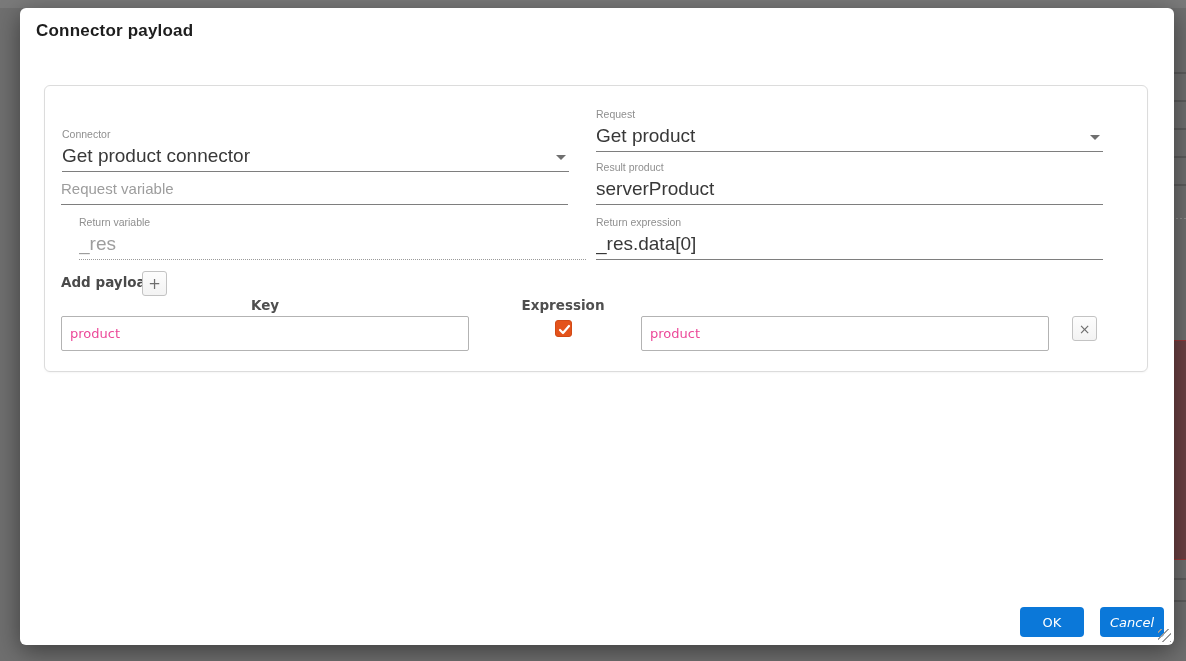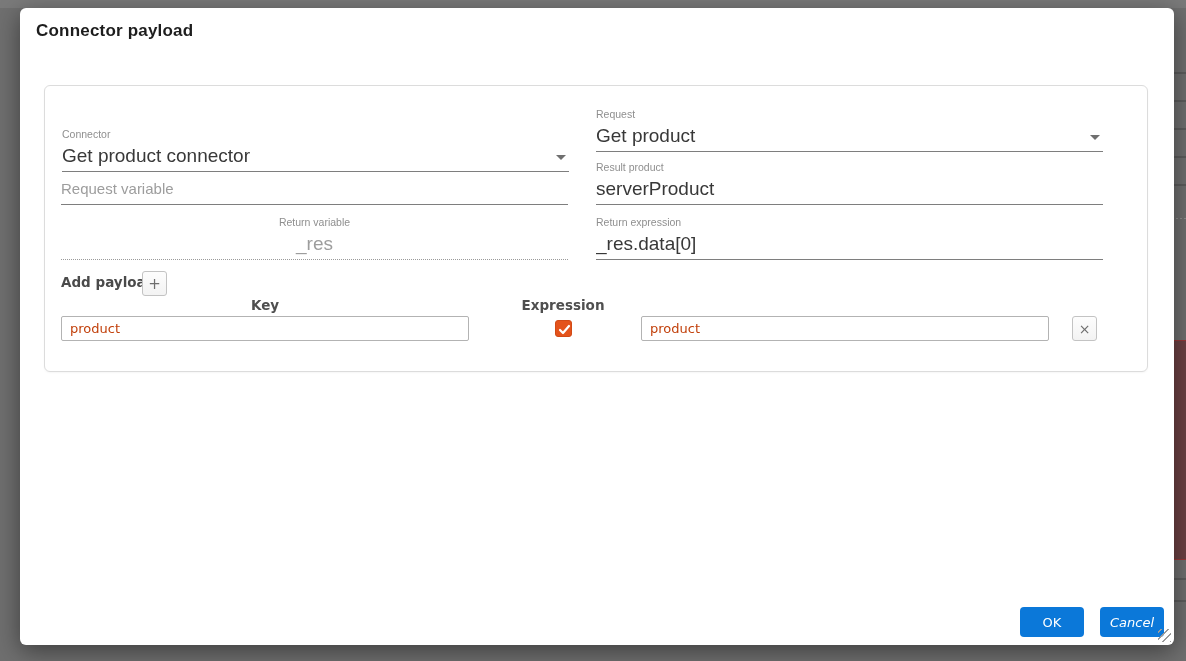--- a/index.html
+++ b/index.html
@@ -55,21 +55,21 @@
     width:100%; border:none; outline:none; background:transparent;
     margin-top:18px; padding-bottom:6px;
     font-family:"Liberation Sans", sans-serif; font-size:15px; line-height:18px; color:#383838;
   }
   .line-input::placeholder { color:#9d9d9d; opacity:1; }
 
   .f-connector { left:17px; top:23px;margin-top:20px; }
   .f-request   { left:551px; top:23px; }
   .f-reqvar    { left:16px; top:76px; }
   .f-resvar    { left:551px; top:76px; }
-  .f-retvar    { left:16px; top:131px;text-align:center; }
+  .f-retvar    { left:34px; top:131px; }
   .f-retexp    { left:551px; top:131px; }
 
   
   .native { font-family:"DejaVu Sans","Liberation Sans",sans-serif; }
   .add-label { position:absolute; left:16px; top:188px; font-size:13.5px; font-weight:bold; color:#4a4a4a; }
   .sq-btn {
     position:absolute; width:25px; height:25px;
     background:linear-gradient(#fdfdfd,#f3f3f3);
     border:1px solid #c3c3c3; border-radius:3px;
     color:#6e6e6e; font-size:15px; line-height:22px; text-align:center; cursor:pointer;
@@ -79,24 +79,24 @@
 
   .col-header {
     position:absolute; top:211px; text-align:center;
     font-size:13.5px; font-weight:bold; color:#4f4f4f;
   }
   .h-key   { left:16px;  width:408px; }
   .h-expr  { left:460px; width:116px; }
   .h-value { left:596px; width:408px; }
 
   .cell-input {
-    position:absolute; top:230px; width:408px; height:25px;
+    position:absolute; top:230px; width:408px; height:35px;
     border:1px solid #b3b3b3; border-radius:2px; background:#fff;
     padding:3px 8px; font-family:"DejaVu Sans","Liberation Sans",sans-serif;
-    font-size:13px; color:#c2410c; outline:none;
+    font-size:13px; color:#ec4899; outline:none;
   }
   .in-key   { left:16px; }
   .in-value { left:596px; }
 
   .checkbox {
     position:absolute; left:510px; top:234px; width:17px; height:17px;
     background:#e4531b; border:1px solid #d14a16; border-radius:3px; cursor:pointer;
   }
   .checkbox svg { position:absolute; left:1px; top:1px; }
 

